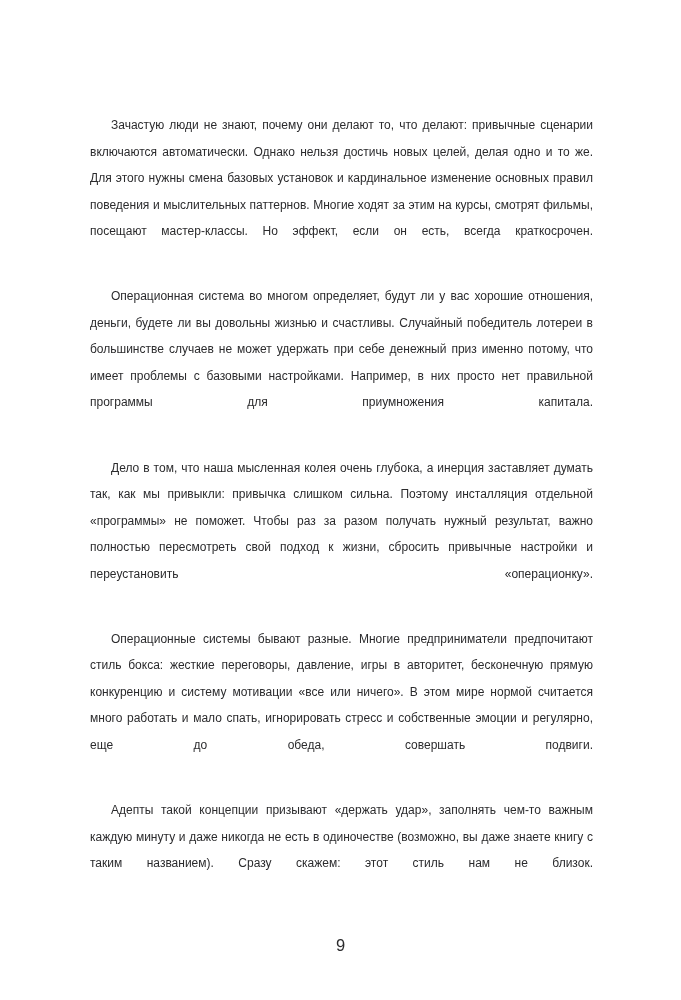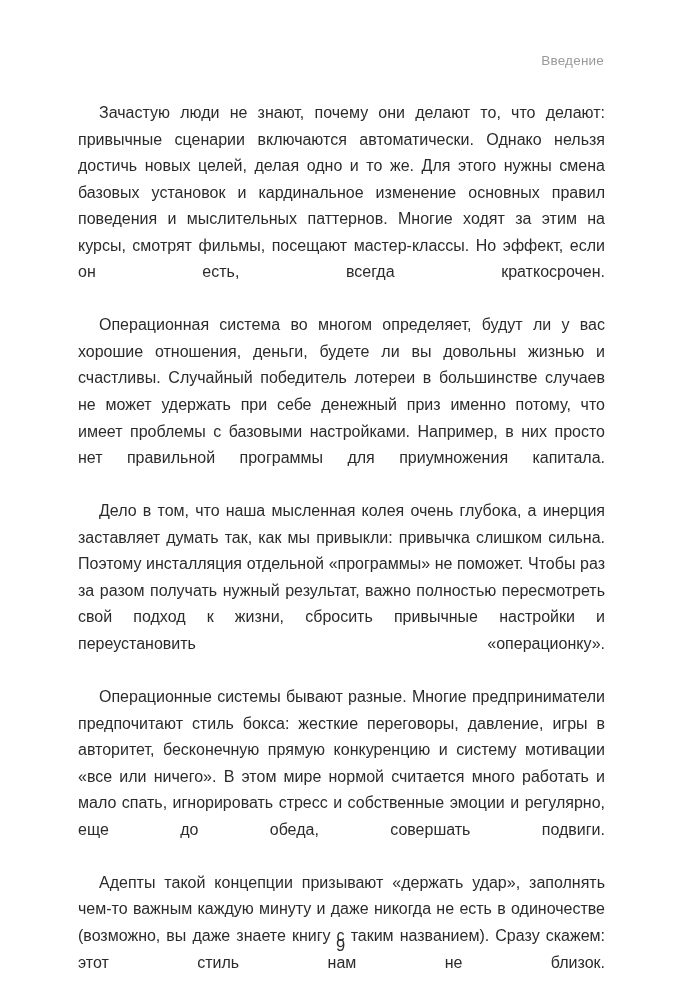--- a/index.html
+++ b/index.html
@@ -41,22 +41,22 @@
 
   
   .textblock {
     position: absolute;
     top: 100px;
     left: 78px;
     width: 527px;
   }
 
   .para {
-    margin: 0;
-    font-size: 16px;
+    margin: 12px;
+    font-size: 12px;
     line-height: 26.55px;
     color: #2b2b2d;
     text-align: justify;
     text-justify: inter-word;
     text-indent: 21px;
     hyphens: manual;
     -webkit-hyphens: manual;
     word-spacing: -0.1px;
     font-weight: 400;
   }
@@ -79,21 +79,20 @@
     line-height: 22px;
     color: #2b2b2d;
     font-weight: 400;
   }
 </style>
 </head>
 <body>
 
 <div class="page">
 
-  <div class="running-head">Введение</div>
 
   <div class="textblock">
     <p class="para">Зачастую люди не знают, почему они делают то, что делают: привычные сценарии включаются автоматически. Однако нельзя достичь новых целей, делая одно и то же. Для этого нужны смена базовых установок и кардинальное изменение основных правил поведения и мыслительных паттернов. Многие ходят за этим на курсы, смотрят фильмы, посещают мастер-классы. Но эффект, если он есть, всегда краткосрочен.</p>
     <p class="para">Операционная система во многом определяет, будут ли у вас хорошие отношения, деньги, будете ли вы довольны жизнью и счастливы. Случайный победитель лотереи в большинстве случаев не может удержать при себе денежный приз именно потому, что имеет проблемы с базовыми настройками. Например, в них просто нет правильной программы для приумножения капитала.</p>
     <p class="para">Дело в том, что наша мысленная колея очень глубока, а инерция заставляет думать так, как мы привыкли: привычка слишком сильна. Поэтому инсталляция отдельной «программы» не поможет. Чтобы раз за разом получать нужный результат, важно полностью пересмотреть свой подход к жизни, сбросить привычные настройки и переустановить «операционку».</p>
     <p class="para">Операционные системы бывают разные. Многие предприниматели предпочитают стиль бокса: жесткие переговоры, давление, игры в авторитет, бесконечную прямую конкуренцию и систему мотивации «все или ничего». В этом мире нормой считается много работать и мало спать, игнорировать стресс и собственные эмоции и регулярно, еще до обеда, совершать подвиги.</p>
     <p class="para">Адепты такой концепции призывают «держать удар», заполнять чем-то важным каждую минуту и даже никогда не есть в одиночестве (возможно, вы даже знаете книгу с таким названием). Сразу скажем: этот стиль нам не близок.</p>
   </div>
 
   <div class="folio">9</div>

